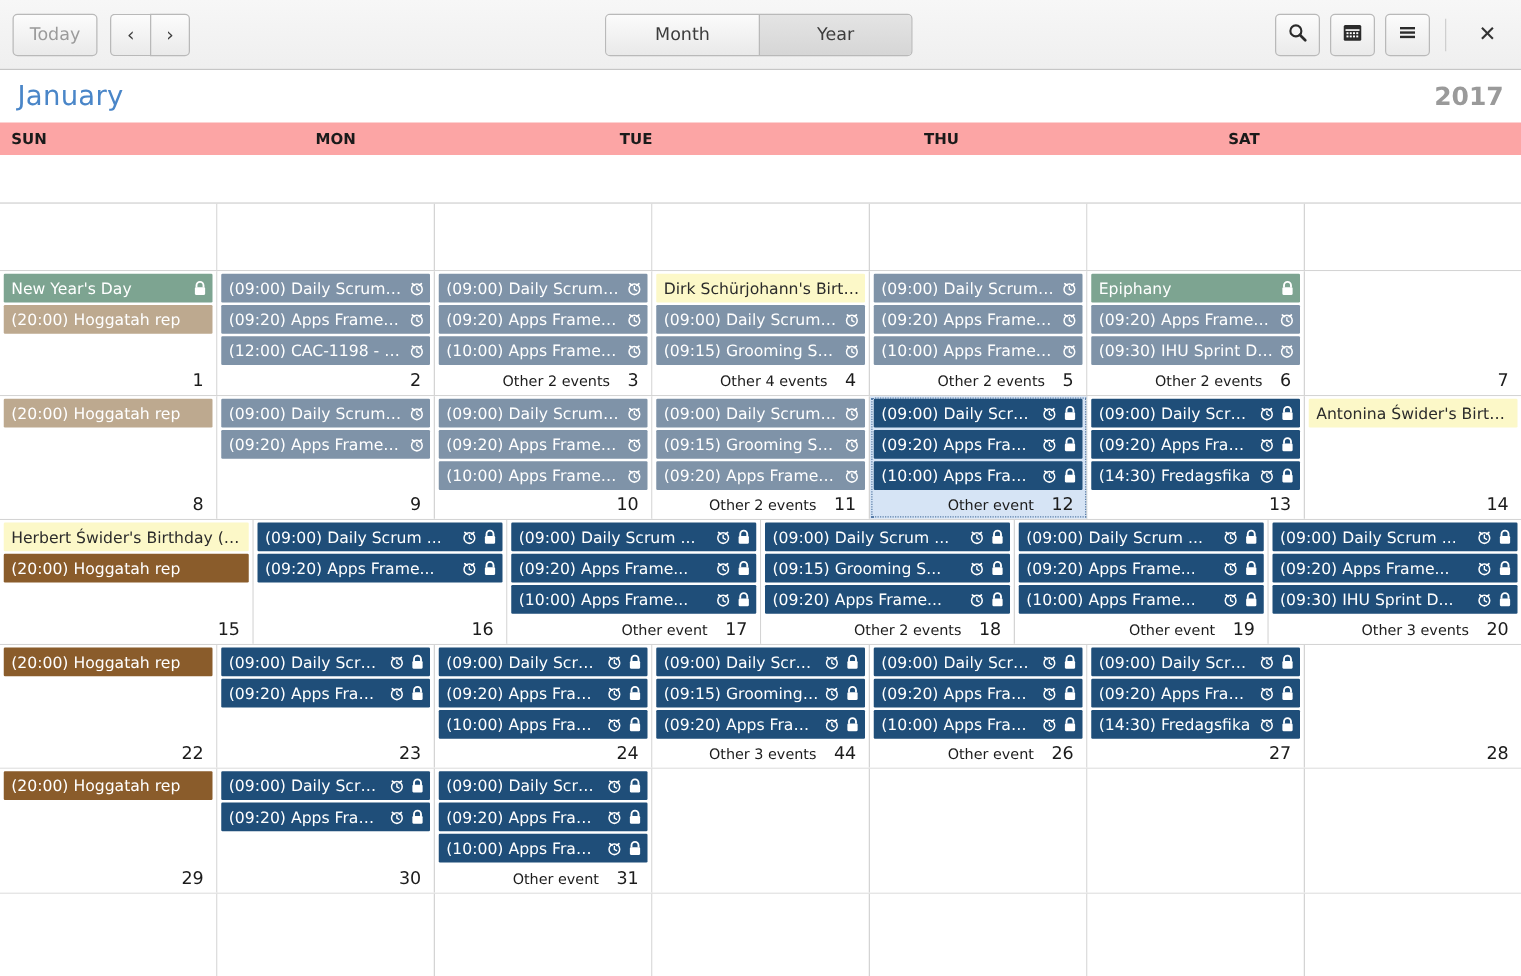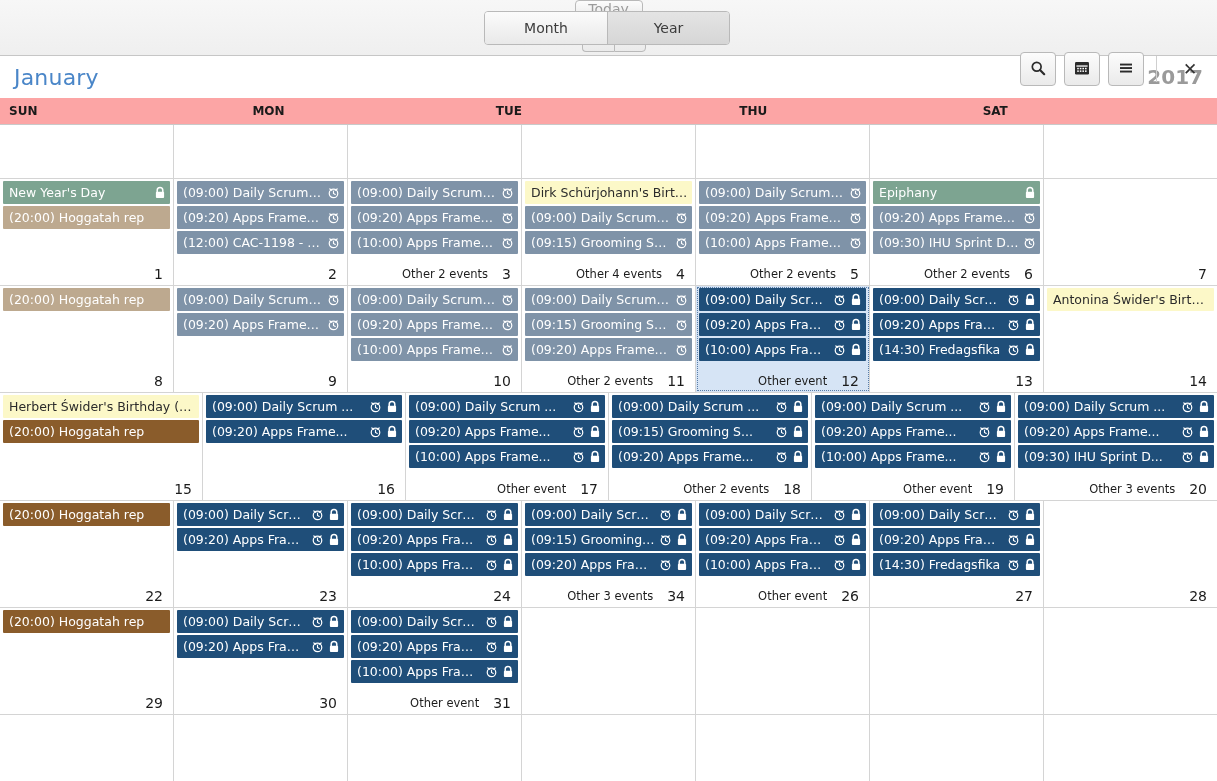--- a/index.html
+++ b/index.html
@@ -17,21 +17,20 @@
   }
 
   
   .toolbar {
     height: 56px; min-height: 56px;
     background: linear-gradient(to bottom, #f7f7f7 0%, #efefef 100%);
     border-bottom: 1px solid #c6c6c6;
     display: flex; align-items: center;
     padding: 0 10px;
     position: relative;
-    flex-direction: column;
   }
   .btn {
     background: linear-gradient(to bottom, #fcfcfc 0%, #eaeaea 100%);
     border: 1px solid #b9b9b9;
     border-radius: 4px;
     color: #4a4a4a;
     font-size: 14px;
     height: 34px;
     display: flex; align-items: center; justify-content: center;
     cursor: default;
@@ -86,20 +85,21 @@
   .dow {
     flex: 1 1 0; font-size: 12px; font-weight: bold; color: #1a1a1a;
     padding-left: 9px; display: flex; align-items: center;
   }
 
   
   .grid {
     flex: 1 1 auto;
     display: flex; flex-direction: column;
     border-top: 1px solid #c9c9c9;
+    margin-top: 38px;
   }
   .week { flex: 1 1 0; display: flex; border-bottom: 1px solid #d4d4d4; min-height: 0; }
   .week:last-child { border-bottom: none; }
   .cell {
     flex: 1 1 0;
     border-right: 1px solid #d4d4d4;
     position: relative;
     display: flex; flex-direction: column;
     padding: 2px 1px 0 1px;
     min-width: 0;
@@ -1106,21 +1106,21 @@
             </span>
             <span class="ico">
               <svg width="12" height="13" viewBox="0 0 12 13">
                 <path d="M3.2 6 L3.2 4.3 A2.8 2.8 0 0 1 8.8 4.3 L8.8 6" fill="none" stroke="#ffffff" stroke-width="1.5"></path>
                 <rect x="1.9" y="5.8" width="8.2" height="6.1" rx="0.9" fill="#ffffff"></rect>
               </svg>
             </span>
           </div>
           <div class="cell-foot">
             <span class="other-count">Other 3 events</span>
-            <span class="daynum">34</span>
+            <span class="daynum">44</span>
           </div>
         </div>
         <div class="cell">
           <div class="ev timed-dark">
             <span class="ev-title">(09:00) Daily Scrum ...</span>
             <span class="ico">
               <svg width="13" height="13" viewBox="0 0 14 14">
                 <circle cx="7" cy="8" r="4.6" fill="none" stroke="#ffffff" stroke-width="1.3"></circle>
                 <path d="M7 5.5 L7 8 L8.9 9.1" fill="none" stroke="#ffffff" stroke-width="1.2" stroke-linecap="round"></path>
                 <path d="M3.1 3.2 L5.1 4.6" stroke="#ffffff" stroke-width="1.4" stroke-linecap="round"></path>

